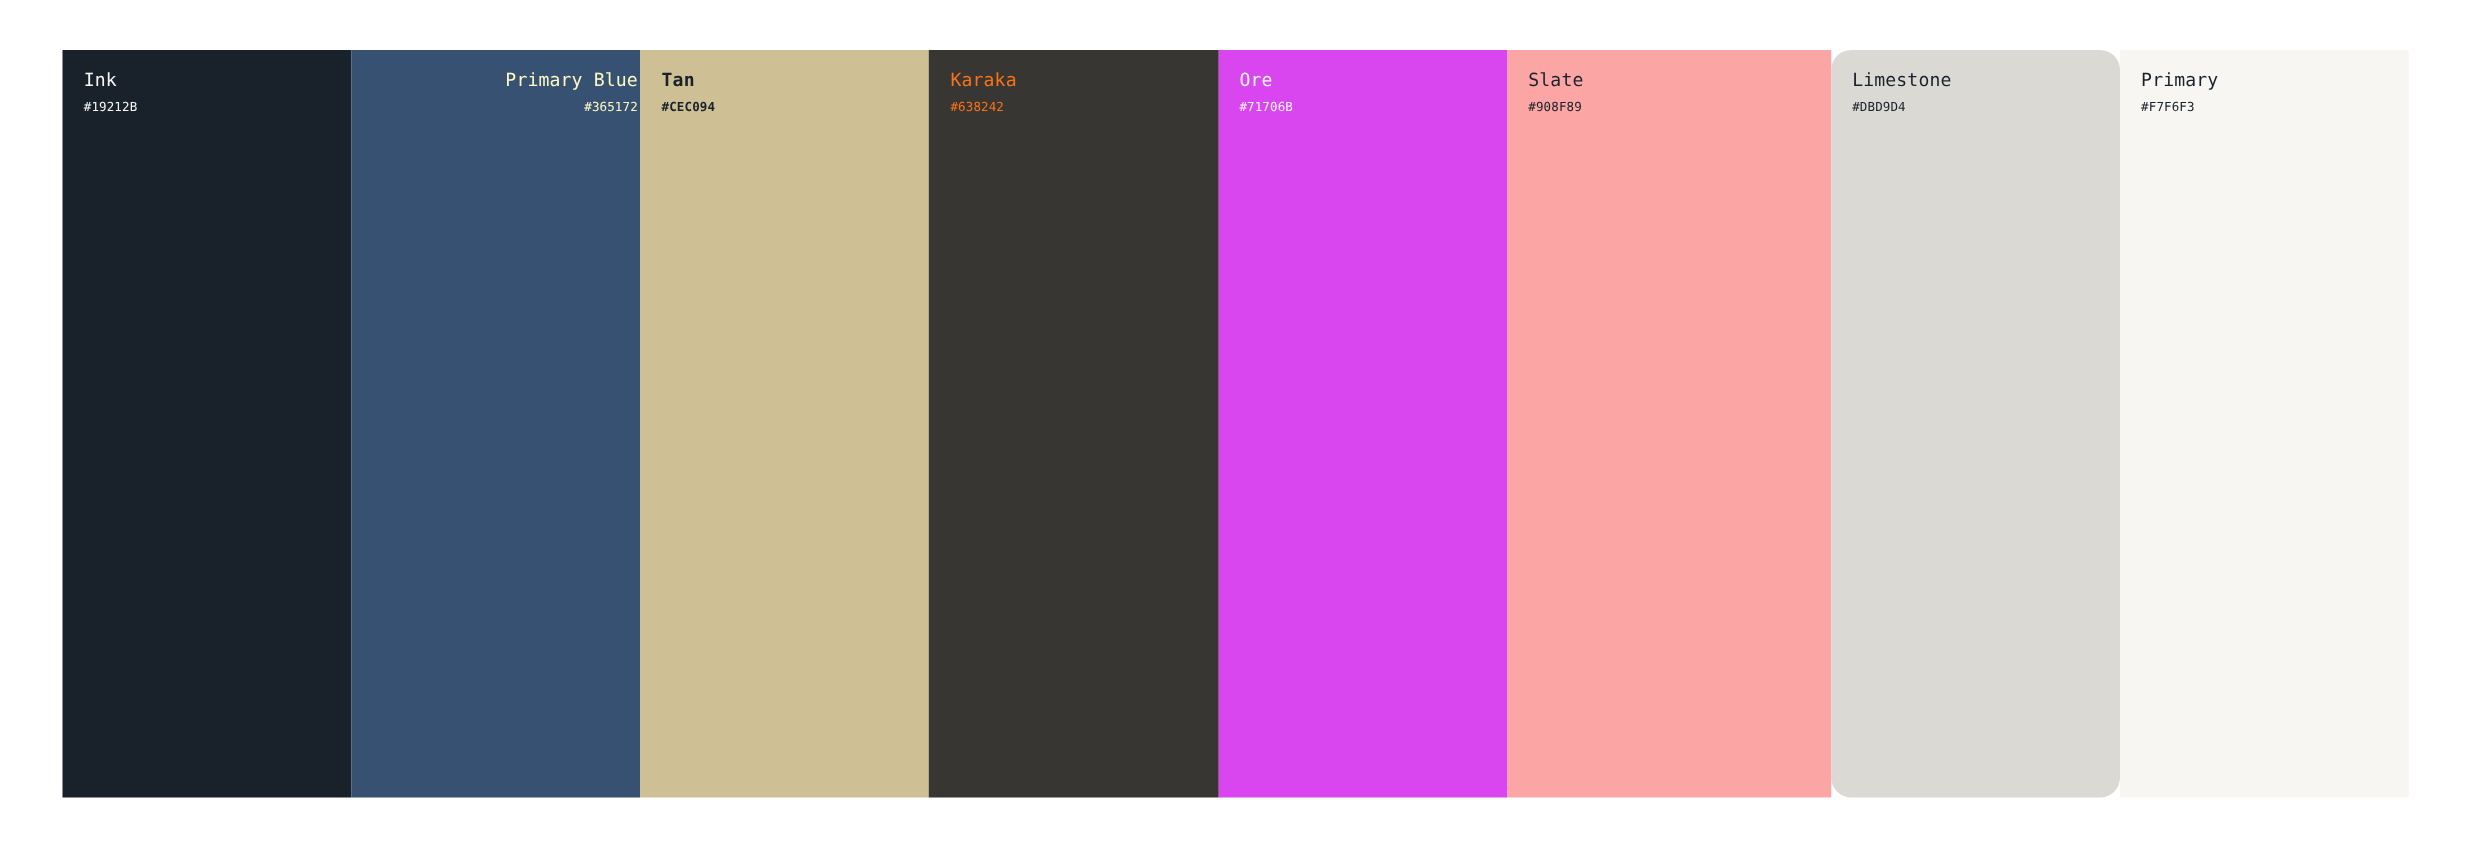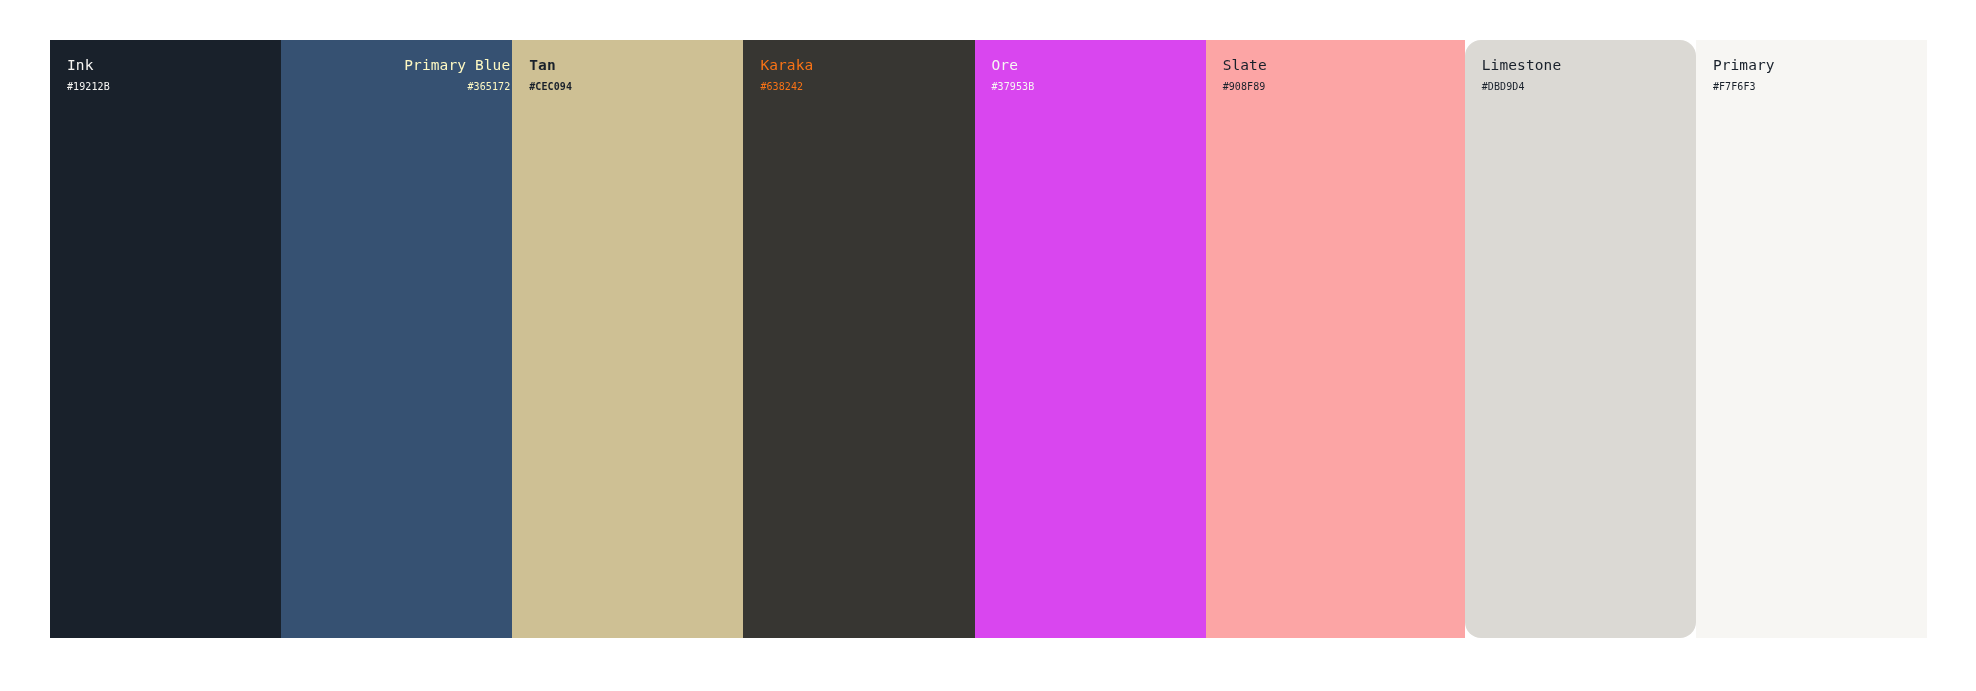--- a/index.html
+++ b/index.html
@@ -82,21 +82,21 @@
     </div>
     <div class="swatch" style="background: rgb(55, 54, 50);">
       <div class="swatch-labels" style="color: #f97316;">
         <div class="swatch-name">Karaka</div>
         <div class="swatch-hex">#638242</div>
       </div>
     </div>
     <div class="swatch" style="background: #d946ef;">
       <div class="swatch-labels" style="color: rgb(247, 246, 243);">
         <div class="swatch-name">Ore</div>
-        <div class="swatch-hex">#37953B</div>
+        <div class="swatch-hex">#71706B</div>
       </div>
     </div>
     <div class="swatch" style="background: #fca5a5; padding-left: 28px;">
       <div class="swatch-labels" style="color: rgb(25, 33, 43);">
         <div class="swatch-name">Slate</div>
         <div class="swatch-hex">#908F89</div>
       </div>
     </div>
     <div class="swatch" style="background: rgb(219, 217, 212); border-radius: 16px;">
       <div class="swatch-labels" style="color: rgb(25, 33, 43);">

